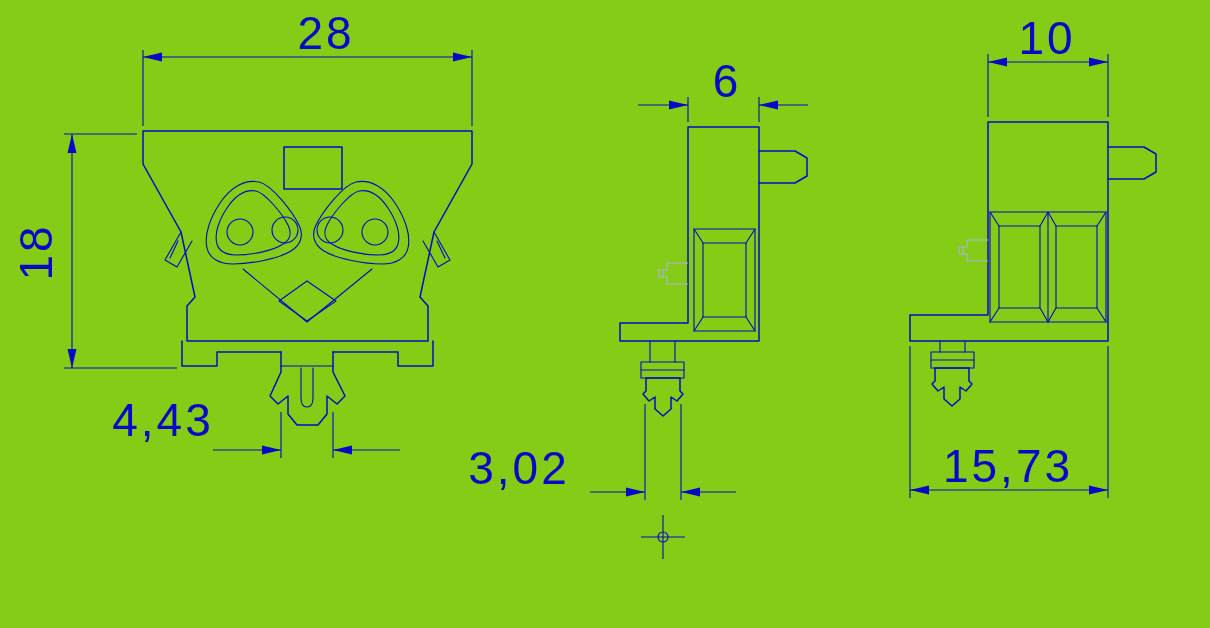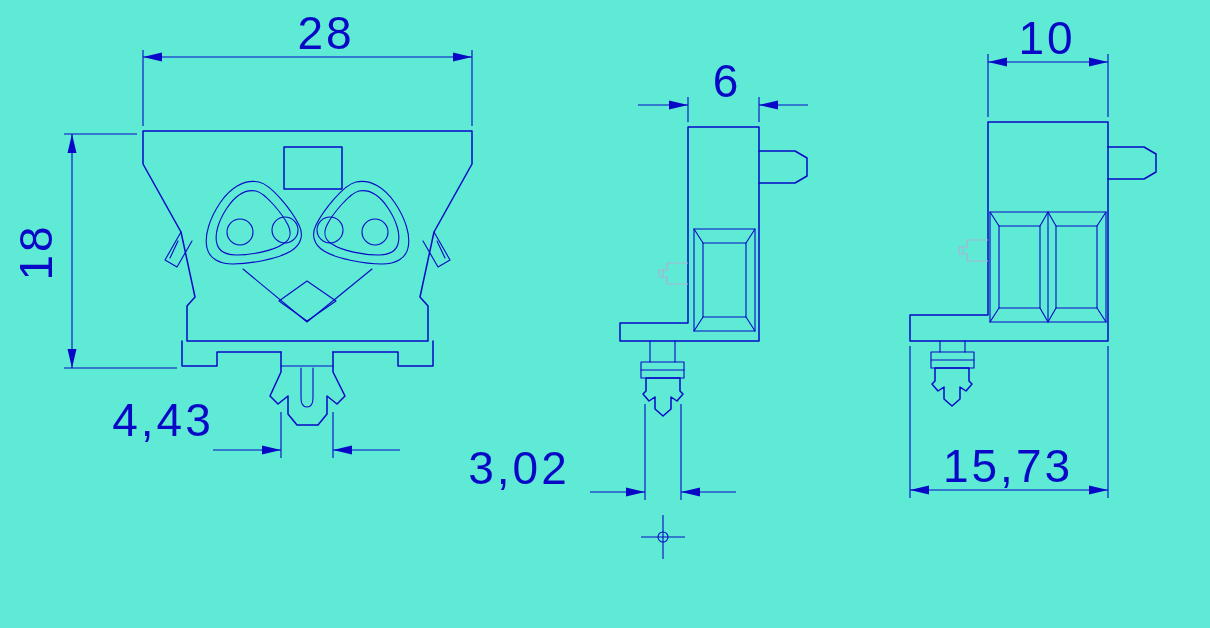--- a/index.html
+++ b/index.html
@@ -1,19 +1,19 @@
 <!DOCTYPE html>
 <html style="--line-color: #0808c6; --light-color: #a9b2d6;"><head>
 <meta charset="utf-8">
 <style>
   html,body{margin:0;padding:0;background:#fff;}
   .canvas{
     position:relative;
     width:1210px;height:628px;
-    background:#5eead4;
+    background:#84cc16;
     overflow:hidden;
     font-family:"Liberation Sans","DejaVu Sans",sans-serif;
   }
   svg{position:absolute;left:0;top:0;}
   .ln{fill:none;stroke:var(--line-color,#0808c6);stroke-width:1.5;stroke-linejoin:round;stroke-linecap:round;}
   .thin{stroke-width:1.1;}
   .light{fill:none;stroke:var(--light-color,#a9b2d6);stroke-width:1.2;stroke-linejoin:round;}
   .dim-line{fill:none;stroke:var(--line-color,#0808c6);stroke-width:1.1;}
   .arrow{fill:var(--line-color,#0808c6);stroke:none;}
   .dim-text{

